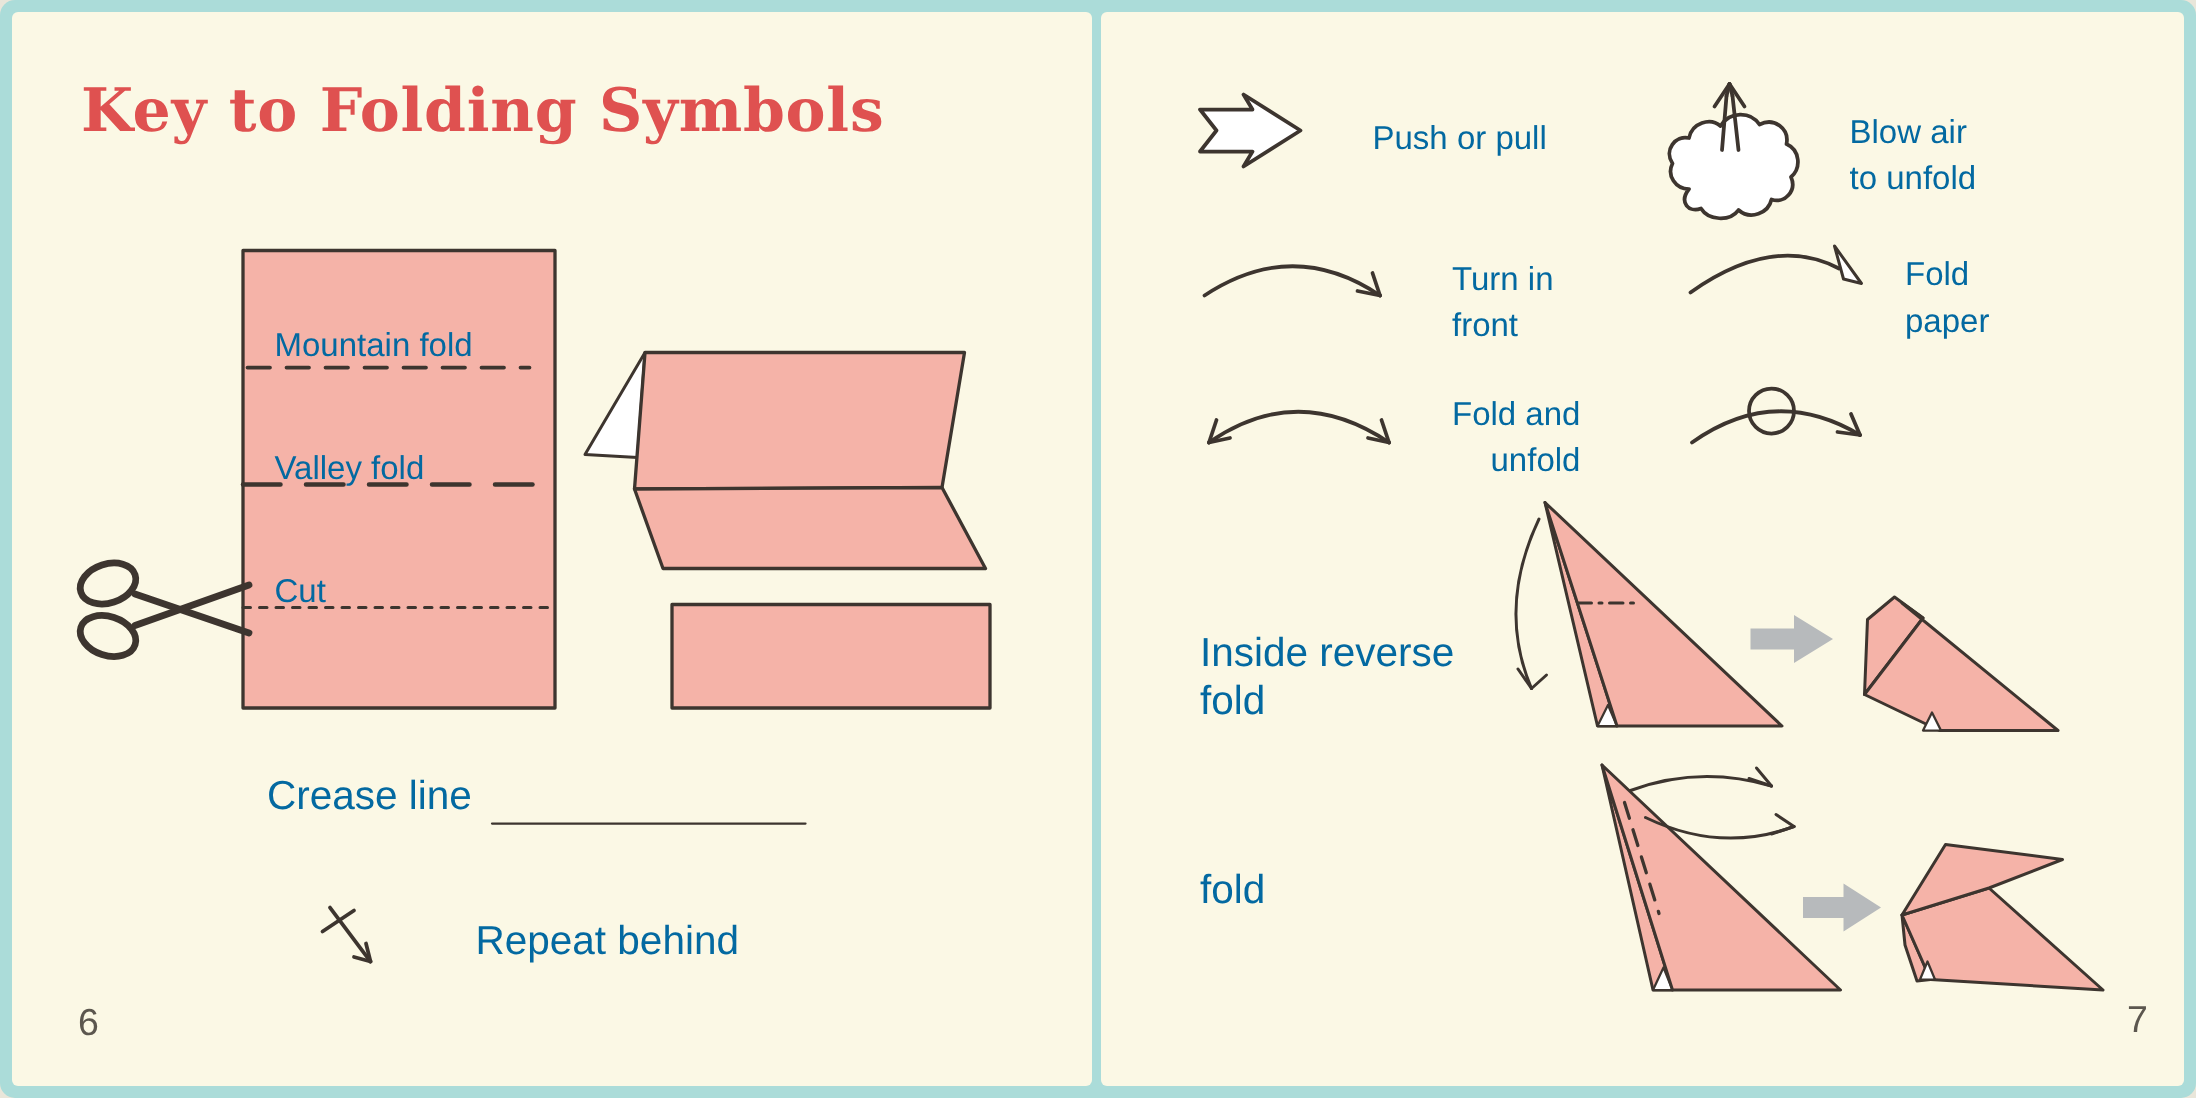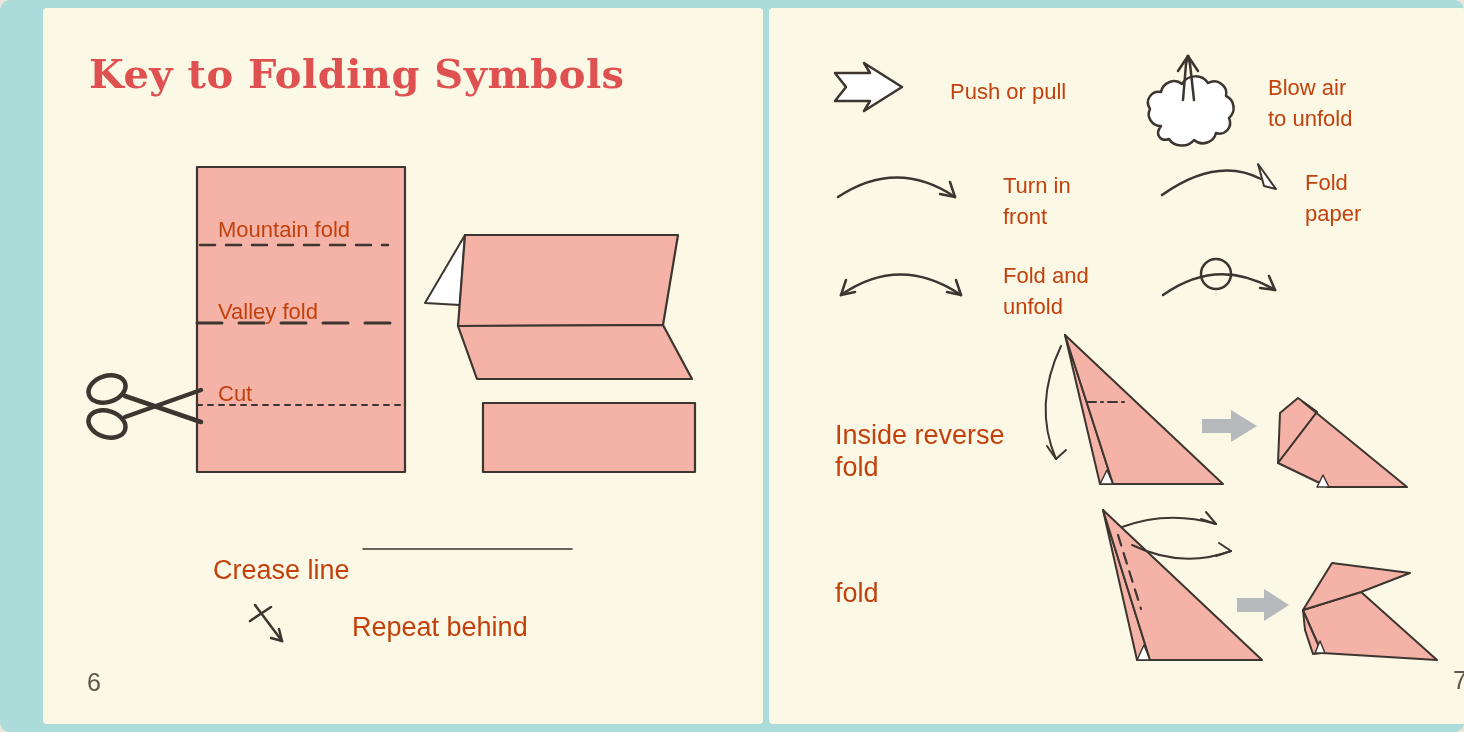--- a/index.html
+++ b/index.html
@@ -1,29 +1,29 @@
 <!DOCTYPE html>
 <html><head>
 <meta charset="utf-8">
 <style>
   html,body{margin:0;padding:0;background:#e9e6da;}
   .book{
     position:relative;width:1464px;height:732px;
     background:#abdcd9;border-radius:10px;overflow:hidden;
     font-family:"Liberation Sans", sans-serif;color:#453e38;
   }
-  .page{position:absolute;top:8px;height:716px;background:#fbf8e5;border-radius:4px;margin-left:35px;}
+  .page{position:absolute;top:8px;height:716px;background:#fbf8e5;border-radius:4px;}
   .page-left{left:8px;width:720px;}
   .page-right{left:734px;width:722px;}
   .abs{position:absolute;}
   .title{
     font-family:"DejaVu Serif","Liberation Serif",serif;
     font-weight:700;font-size:40px;color:#df5150;letter-spacing:.5px;white-space:nowrap;
   }
-  .lbl{font-size:22px;line-height:31px;color:#c2410c;white-space:nowrap;}
+  .lbl{font-size:22px;line-height:31px;color:#0369a1;white-space:nowrap;}
   .lbl-lg{font-size:27px;line-height:32px;}
   .pagenum{font-size:25px;color:#5c574f;}
   svg{position:absolute;left:0;top:0;}
   .ink{stroke:#3d352f;fill:none;stroke-linecap:round;stroke-linejoin:round;}
   .pink{fill:#f5b3a8;stroke:#3d352f;stroke-linejoin:round;}
   .whitebit{fill:#ffffff;stroke:#3d352f;stroke-linejoin:round;}
   .grayarrow{fill:#b7babc;stroke:none;}
 </style>
 </head>
 <body>
@@ -64,21 +64,21 @@
         <line x1="239" y1="633" x2="236" y2="621"></line>
         <line x1="207" y1="613" x2="228" y2="599"></line>
       </g>
     </svg>
 
     <div class="abs title" style="left:46px;top:42px;">Key to Folding Symbols</div>
 
     <div class="abs lbl" style="left:175px;top:206px;">Mountain fold</div>
     <div class="abs lbl" style="left:175px;top:288px;">Valley fold</div>
     <div class="abs lbl" style="left:175px;top:370px;">Cut</div>
-    <div class="abs lbl lbl-lg" style="left:170px;top:546px;">Crease line</div>
+    <div class="abs lbl lbl-lg" style="left:170px;top:506px;">Crease line</div>
     <div class="abs lbl lbl-lg" style="left:309px;top:603px;">Repeat behind</div>
     <div class="abs pagenum" style="left:44px;top:660px;">6</div>
   </div>
 
   <div class="page page-right">
 
     <svg width="722" height="716" viewBox="0 0 722 716">
 
       <path class="whitebit" fill="#ffffff" stroke-width="2.5" d="M 66 65 L 101 65 L 95 55 L 133 79 L 95 103 L 101 93 L 66 93 L 77 79 Z"></path>
 
@@ -185,21 +185,21 @@
     <div class="abs lbl" style="left:234px;top:162px;">
       <div>Turn in</div>
       <div>front</div>
     </div>
 
     <div class="abs lbl" style="left:536px;top:159px;">
       <div>Fold</div>
       <div>paper</div>
     </div>
 
-    <div class="abs lbl" style="left:234px;top:252px;">
+    <div class="abs lbl" style="left:234px;top:252px;text-align:right;">
       <div>Fold and</div>
       <div>unfold</div>
     </div>
 
 
     <div class="abs lbl lbl-lg" style="left:66px;top:411px;">
       <div>Inside reverse</div>
       <div>fold</div>
     </div>
 

